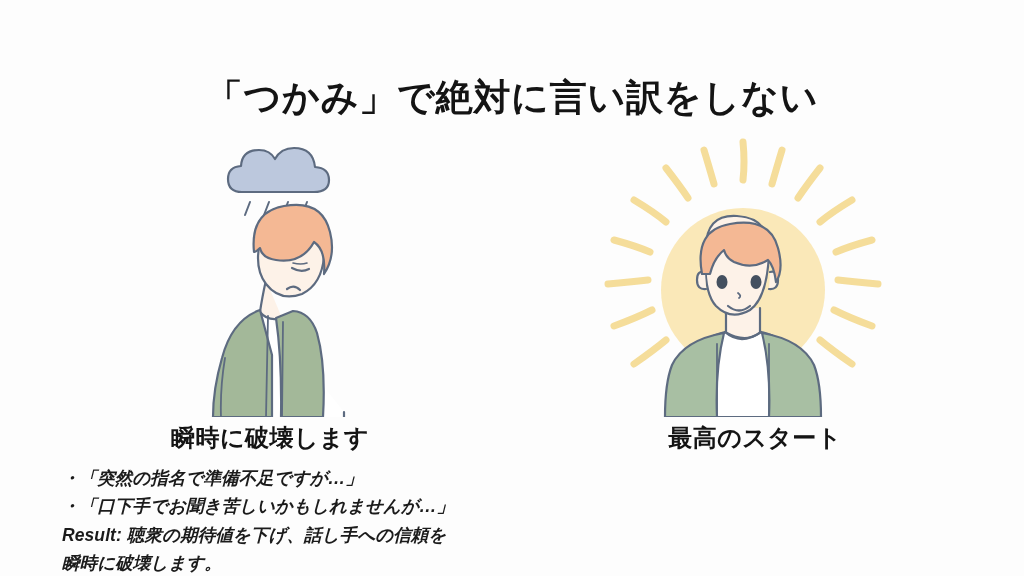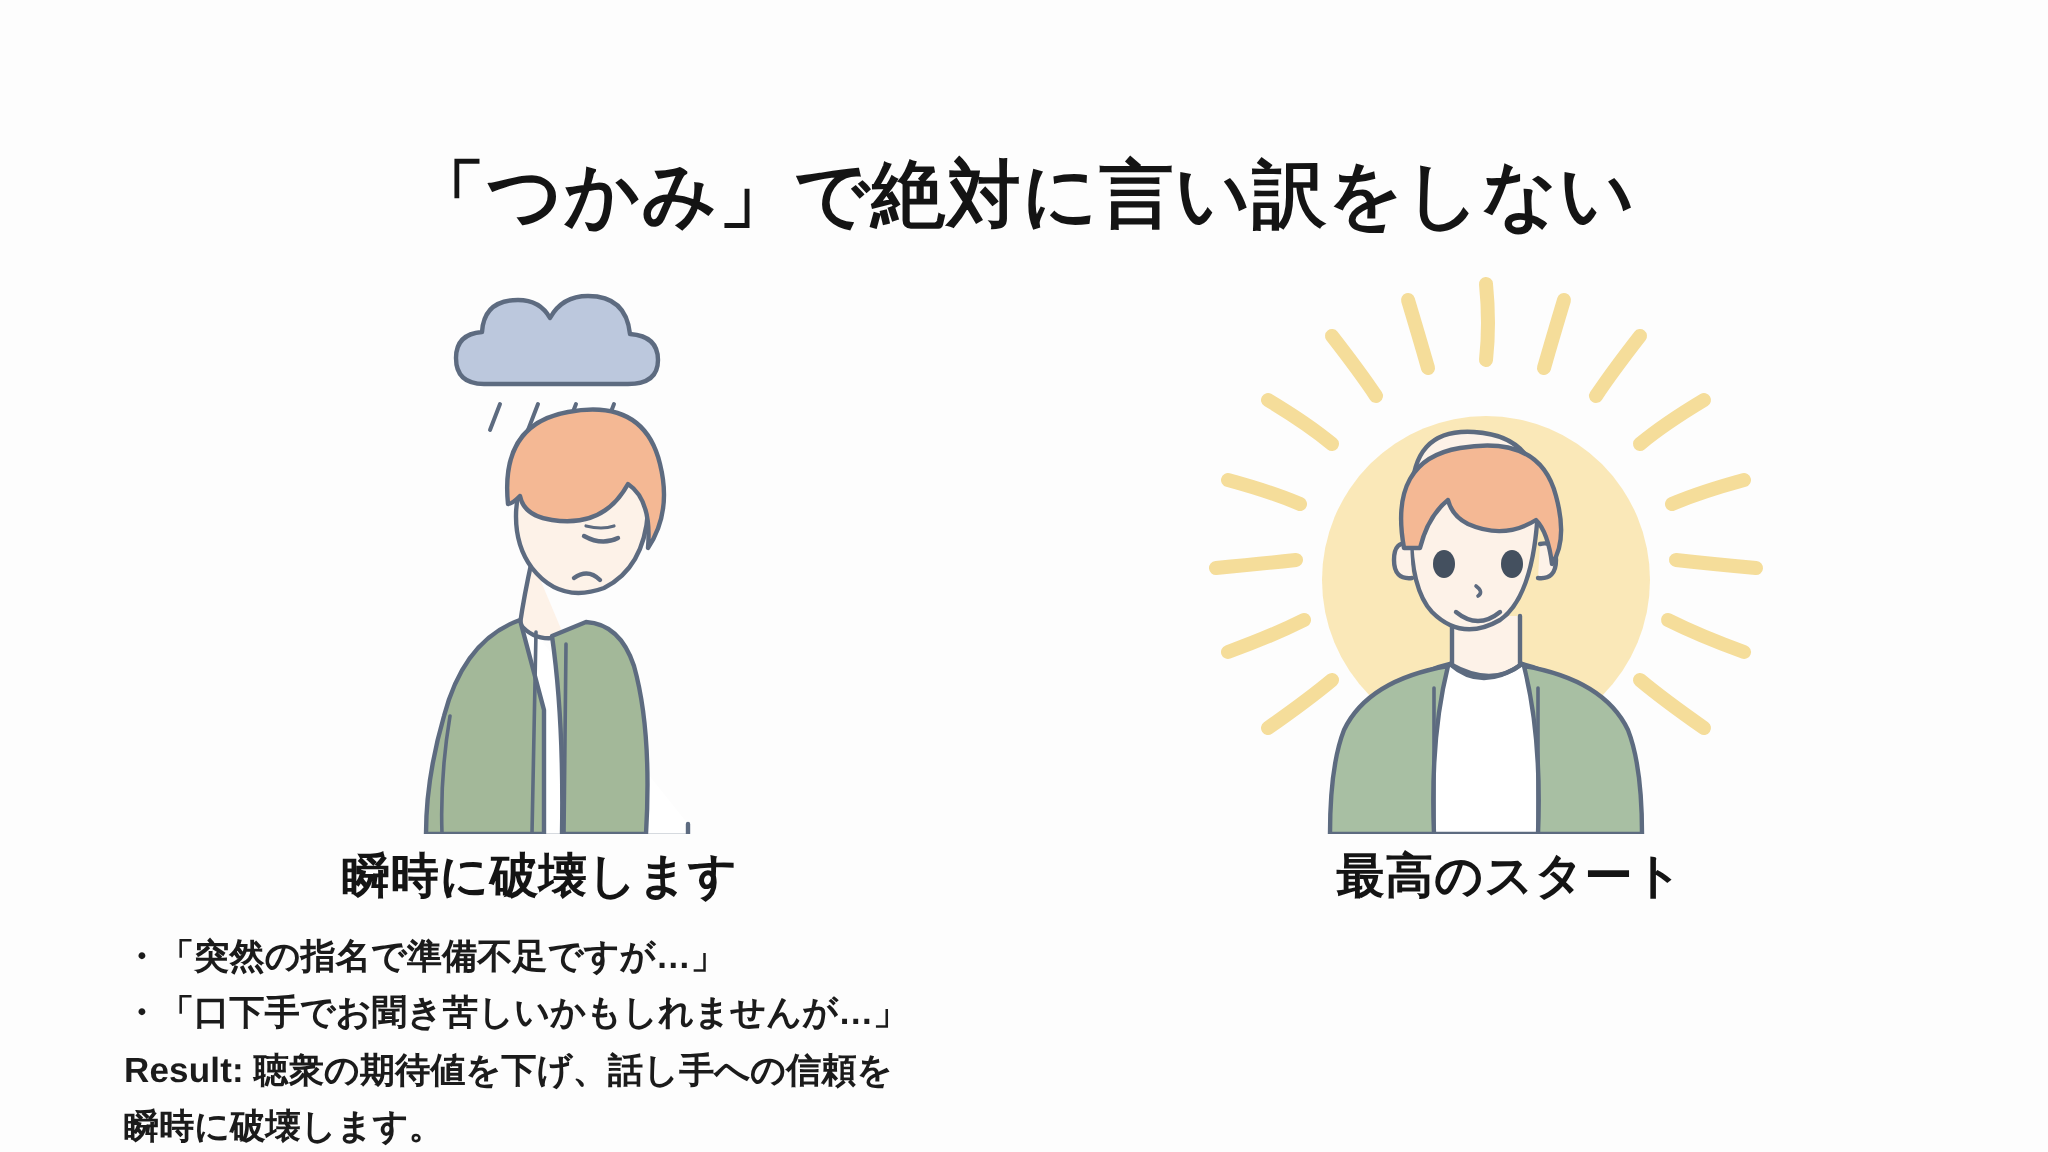--- a/index.html
+++ b/index.html
@@ -99,20 +99,21 @@
     width: 470px;
   }
   .copy-right {
     top: 432px;
     left: 558px;
     width: 400px;
   }
   .copy-line {
     display: block;
     white-space: nowrap;
+    font-style: italic;
   }
 </style>
 </head>
 <body>
 
 <div class="slide">
 
   <div class="slide-title">「つかみ」で絶対に言い訳をしない</div>
 
   <div class="art art-left">

